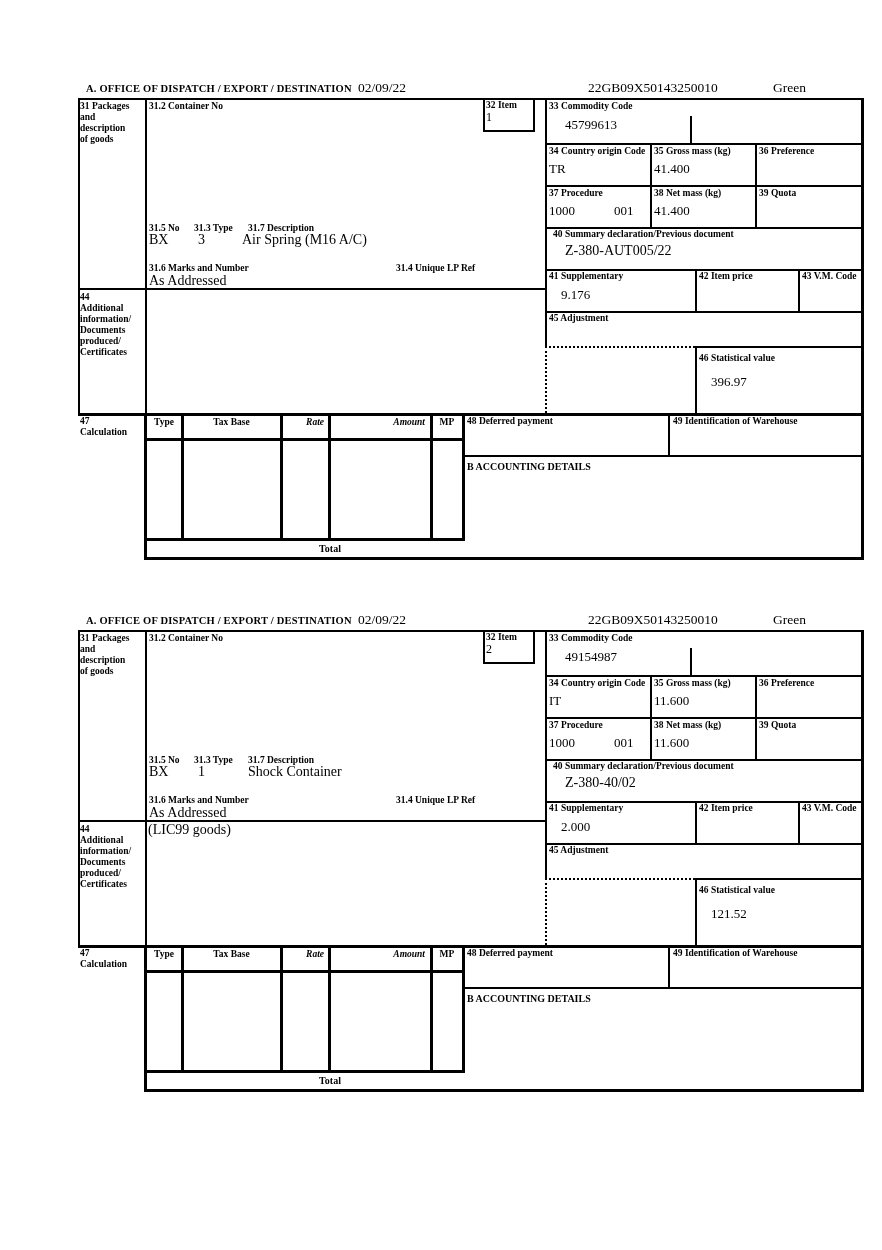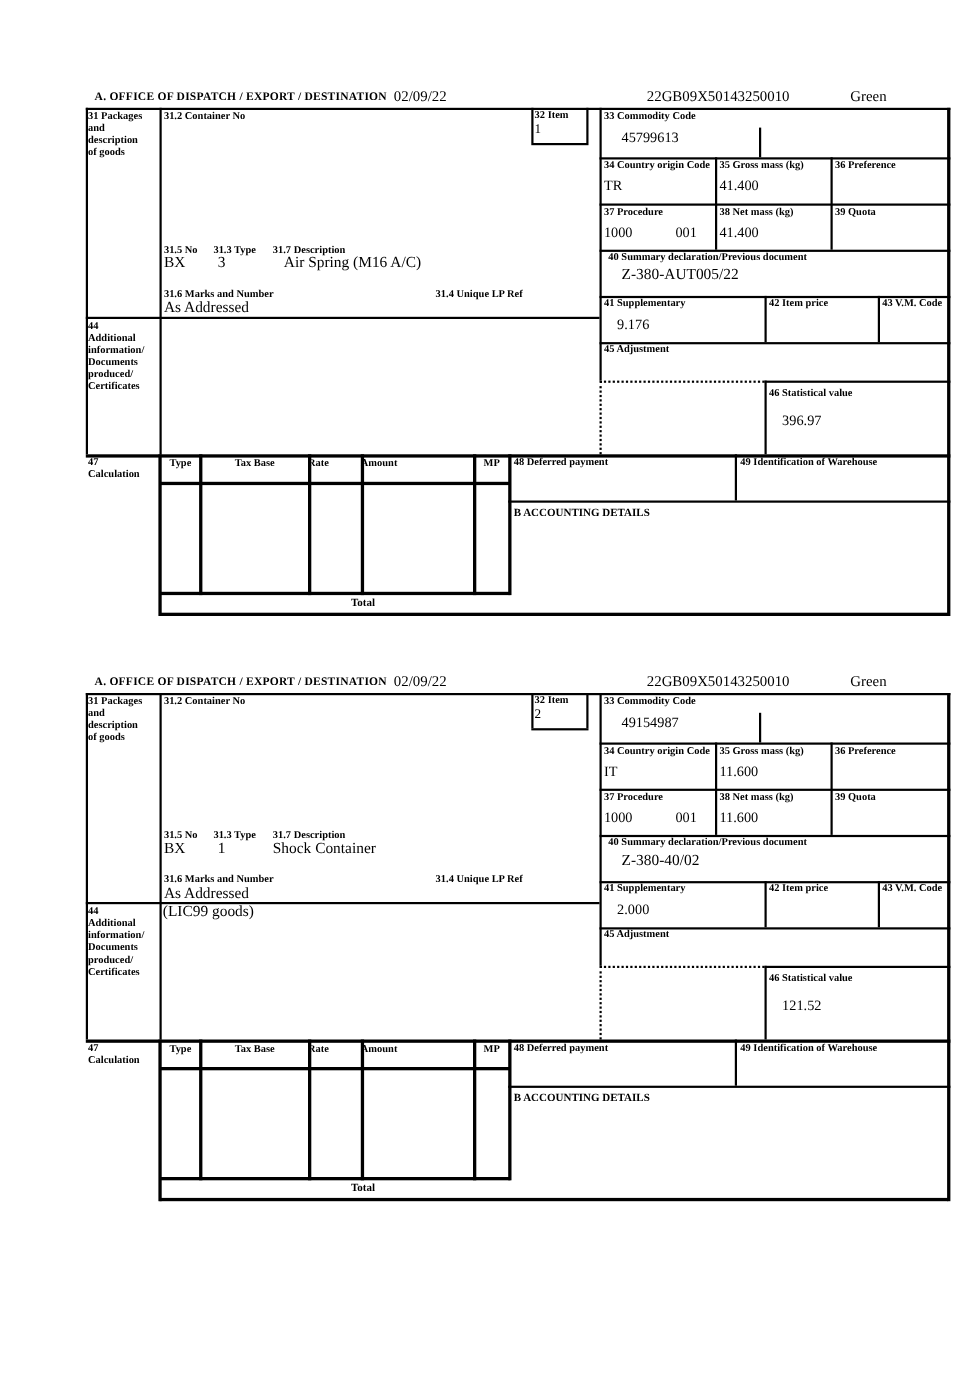--- a/index.html
+++ b/index.html
@@ -13,21 +13,21 @@
   .vl3{position:absolute;width:3px;background:#000;}
   .hdot{position:absolute;height:0;border-top:2px dotted #000;background:none;}
   .vdot{position:absolute;width:0;border-left:2px dotted #000;background:none;}
   
   .lbl{position:absolute;font-weight:bold;font-size:9.5px;line-height:1.15;white-space:pre-line;}
   .val{position:absolute;font-size:13px;white-space:pre;}
   .val-lg{position:absolute;font-size:14px;white-space:pre;}
   .hdrA{position:absolute;font-weight:bold;font-size:10.5px;letter-spacing:.2px;}
   .hdrV{position:absolute;font-size:13.5px;}
   .ctr{text-align:center;}
-  .rt{}
+  .rt{text-align:right;font-style:italic;}
 </style>
 </head>
 <body>
 
 <div id="page">
 
   <div class="block" style="top:82px;">
 
     <div class="hdrA" style="left:8px;top:1px;">A.  OFFICE OF DISPATCH / EXPORT / DESTINATION</div>
     <div class="hdrV" style="left:280px;top:-2px;">02/09/22</div>
@@ -95,21 +95,21 @@
     <div class="lbl" style="left:576px;top:106px;">38 Net mass (kg)</div>
     <div class="val" style="left:576px;top:121px;">41.400</div>
     <div class="lbl" style="left:681px;top:106px;">39 Quota</div>
     <div class="val" style="left:681px;top:121px;"></div>
 
     <div class="lbl" style="left:71px;top:141px;">31.5 No</div>
     <div class="lbl" style="left:116px;top:141px;">31.3 Type</div>
     <div class="lbl" style="left:170px;top:141px;">31.7 Description</div>
     <div class="val-lg" style="left:71px;top:150px;">BX</div>
     <div class="val-lg" style="left:120px;top:150px;">3</div>
-    <div class="val-lg" style="left:180px;top:150px;font-family:Liberation Serif, serif;">Air Spring (M16 A/C)</div>
+    <div class="val-lg" style="left:164px;top:150px;font-family:Liberation Serif, serif;">Air Spring (M16 A/C)</div>
 
     <div class="lbl" style="left:71px;top:181px;">31.6 Marks and Number</div>
     <div class="lbl" style="left:318px;top:181px;">31.4 Unique LP Ref</div>
     <div class="val-lg" style="left:71px;top:191px;">As Addressed</div>
     <div class="val-lg" style="left:318px;top:191px;"></div>
 
     <div class="val-lg" style="left:70px;top:208px;"></div>
 
     <div class="lbl" style="left:475px;top:147px;">40 Summary declaration/Previous document</div>
     <div class="val-lg" style="left:487px;top:161px;">Z-380-AUT005/22</div>

